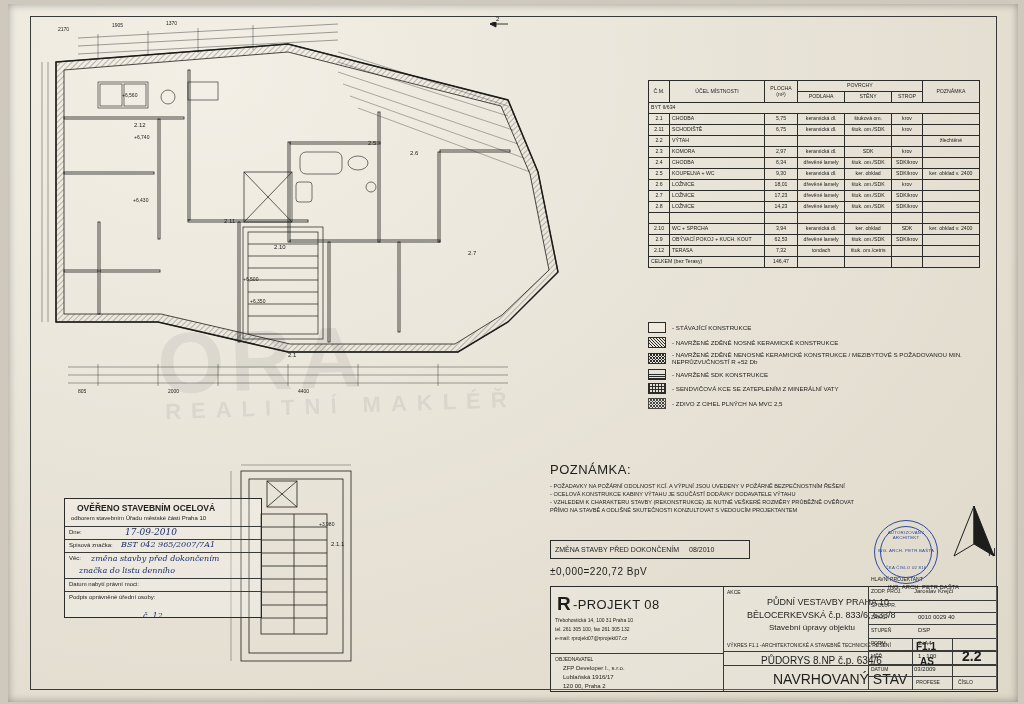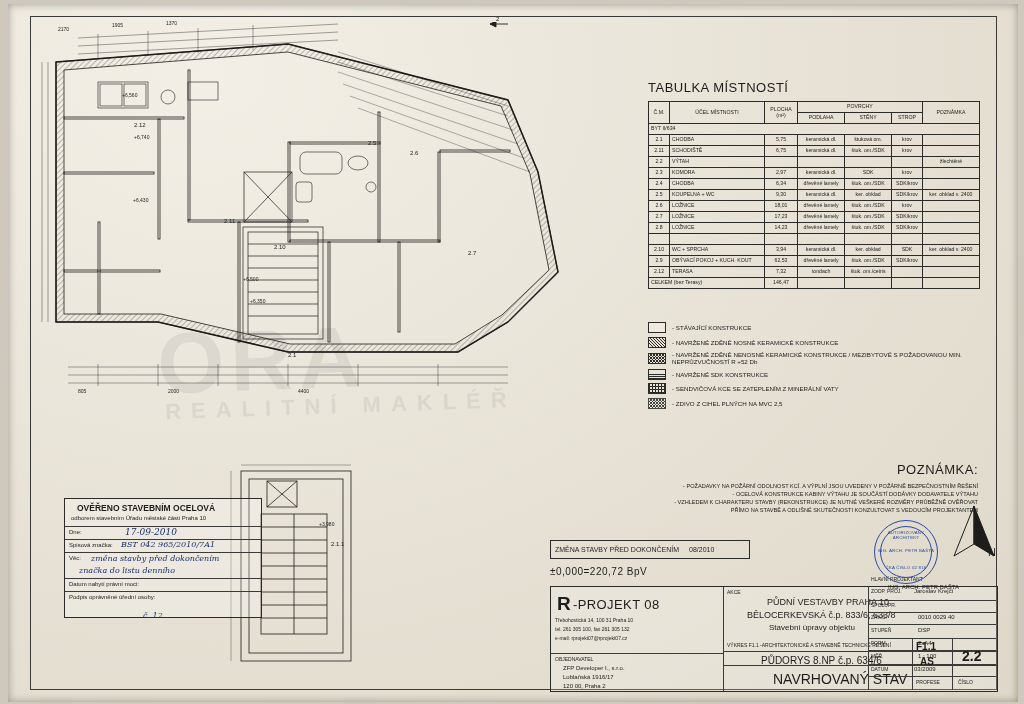--- a/index.html
+++ b/index.html
@@ -239,21 +239,20 @@
       <g stroke="#1d1d1b" stroke-width=".35">
         <line x1="8" y1="12" x2="8" y2="202"></line>
         <line x1="18" y1="6" x2="128" y2="6"></line>
       </g>
     </svg>
     <span class="t t6" style="left:108px;top:82px">2.1.1</span>
     <span class="t t5" style="left:96px;top:62px">+3,980</span>
   </div>
 
   <div style="position:absolute;left:640px;top:76px;">
-    <div class="t title" style="position:static;margin-bottom:6px">TABULKA MÍSTNOSTÍ</div>
     <table class="tbl" id="rooms-table" style="width:332px">
         <tbody>
           <tr>
             <td rowspan="2" style="width: 18px;">Č.M.</td>
             <td rowspan="2" style="width: 92px;">ÚČEL MÍSTNOSTI</td>
             <td rowspan="2" style="width: 30px;">PLOCHA (m²)</td>
             <td colspan="3">POVRCHY</td>
             <td rowspan="2">POZNÁMKA</td>
           </tr>
           <tr>
@@ -415,21 +414,21 @@
           <span class="sw hatch4"></span>
           <span class="lg-txt">- SENDVIČOVÁ KCE SE ZATEPLENÍM Z MINERÁLNÍ VATY</span>
         </div>
         <div class="lg-row">
           <span class="sw hatch5"></span>
           <span class="lg-txt">- ZDIVO Z CIHEL PLNÝCH NA MVC 2,5</span>
         </div>
       </div>
   </div>
 
-  <div style="position:absolute;left:530px;top:458px;width:440px;text-align:right;">
+  <div style="position:absolute;left:542px;top:458px;width:440px;">
     <div class="t title" style="position:static;margin-bottom:5px">POZNÁMKA:</div>
     <div id="note-lines">
         <div style="font-size: 5.6px; color: rgb(29, 29, 27); line-height: 1.45;">- POŽADAVKY NA POŽÁRNÍ ODOLNOST KCÍ. A VÝPLNÍ JSOU UVEDENY V POŽÁRNĚ BEZPEČNOSTNÍM ŘEŠENÍ</div>
         <div style="font-size: 5.6px; color: rgb(29, 29, 27); line-height: 1.45;">- OCELOVÁ KONSTRUKCE KABINY VÝTAHU JE SOUČÁSTÍ DODÁVKY DODAVATELE VÝTAHU</div>
         <div style="font-size: 5.6px; color: rgb(29, 29, 27); line-height: 1.45;">- VZHLEDEM K CHARAKTERU STAVBY (REKONSTRUKCE) JE NUTNÉ VEŠKERÉ ROZMĚRY PRŮBĚŽNĚ OVĚŘOVAT</div>
         <div style="font-size: 5.6px; color: rgb(29, 29, 27); line-height: 1.45;">  PŘÍMO NA STAVBĚ A ODLIŠNÉ SKUTEČNOSTI KONZULTOVAT S VEDOUCÍM PROJEKTANTEM</div>
       </div>
   </div>
 
   <div class="box" style="left:542px;top:536px;width:190px;height:17px;display:flex;align-items:center;padding:0 4px">
@@ -442,21 +441,21 @@
     <div class="t" style="left:12px;top:4px;font-size:8.5px;font-weight:bold">OVĚŘENO STAVEBNÍM OCELOVÁ</div>
     <div class="t t6" style="left:6px;top:16px">odborem stavebním Úřadu městské části Praha 10</div>
     <div class="thin" style="left:0;top:27px;width:196px;height:1px"></div>
     <div class="thin" style="left:0;top:40px;width:196px;height:1px"></div>
     <div class="thin" style="left:0;top:53px;width:196px;height:1px"></div>
     <div class="thin" style="left:0;top:79px;width:196px;height:1px"></div>
     <div class="thin" style="left:0;top:92px;width:196px;height:1px"></div>
     <div class="t t6" style="left:4px;top:30px">Dne:</div>
     <div class="t hand" style="left:60px;top:28px;font-size:9px">17-09-2010</div>
     <div class="t t6" style="left:4px;top:43px">Spisová značka:</div>
-    <div class="t hand" style="left:56px;top:41px;font-size:8px">BST 042 965/2010/7A1</div>
+    <div class="t hand" style="left:56px;top:41px;font-size:8px">BST 042 965/2007/7A1</div>
     <div class="t t6" style="left:4px;top:56px">Věc:</div>
     <div class="t hand" style="left:26px;top:55px;font-size:8px">změna stavby před dokončením</div>
     <div class="t hand" style="left:14px;top:67px;font-size:8px">značka do listu denního</div>
     <div class="t t6" style="left:4px;top:82px">Datum nabytí právní moci:</div>
     <div class="t t6" style="left:4px;top:95px">Podpis oprávněné úřední osoby:</div>
     <div class="t hand" style="left:78px;top:112px;font-size:8px">č. 12</div>
   </div>
 
   <div class="box" style="left:542px;top:582px;width:446px;height:104px;background:rgba(255,255,255,.18)">
 

